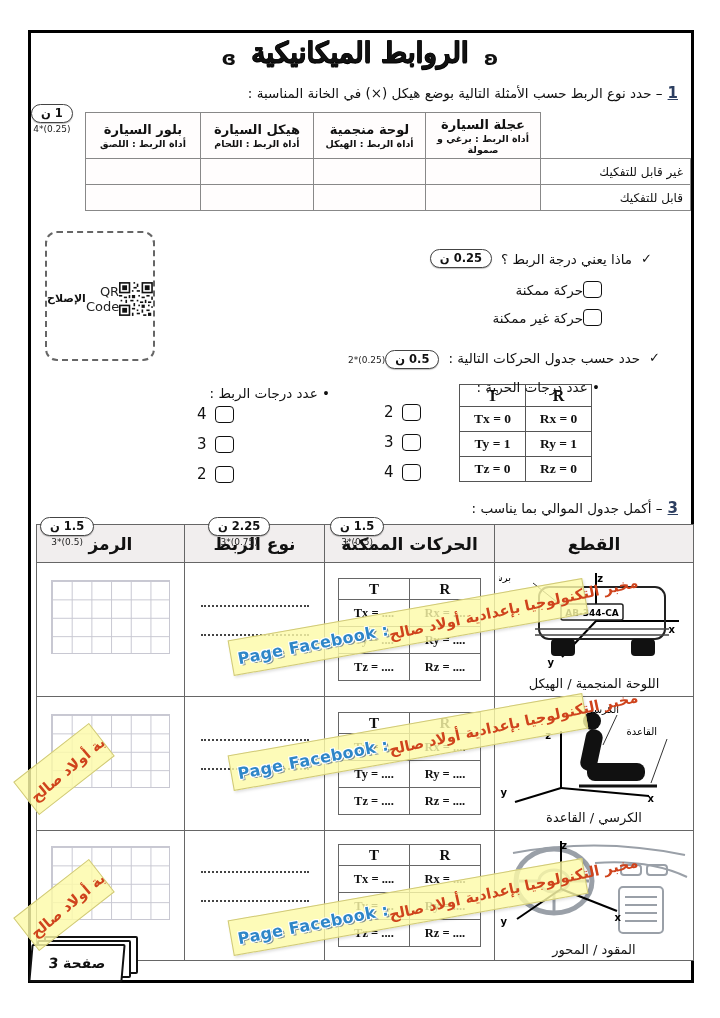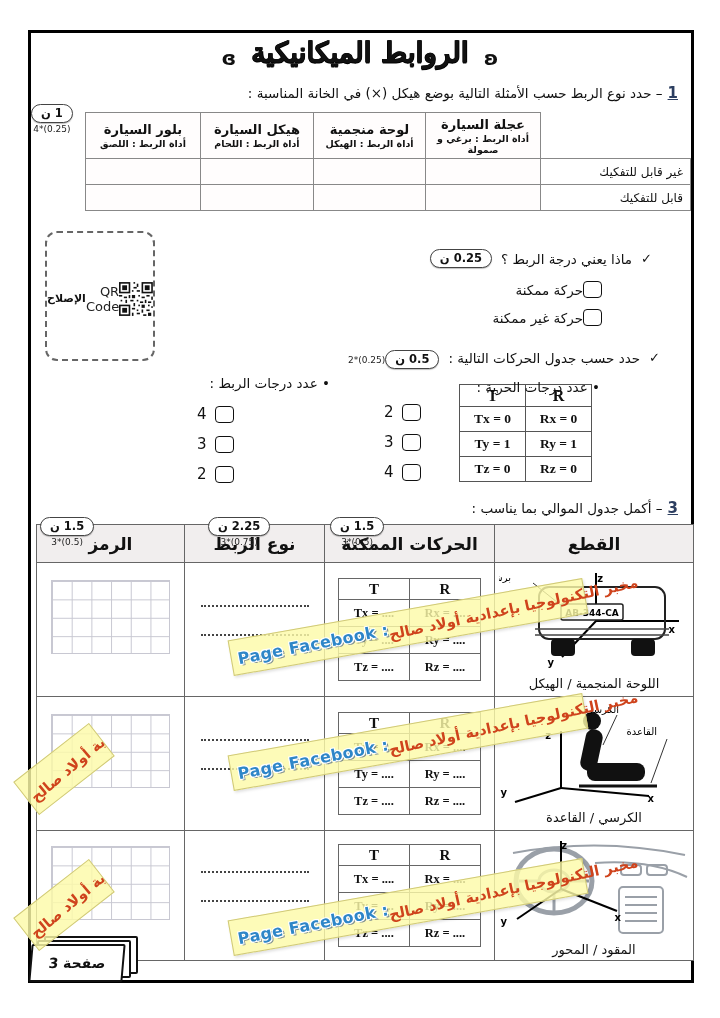--- a/index.html
+++ b/index.html
@@ -272,21 +272,21 @@
   </div>
   <div class="numopt" style="left:384px; top:433px;" dir="ltr">
     <span>3</span>
     <span class="checkbox"></span>
   </div>
   <div class="numopt" style="left:384px; top:463px;" dir="ltr">
     <span>4</span>
     <span class="checkbox"></span>
   </div>
 
-  <div class="bullet-label" style="top:375px; left:140px; width:190px;">
+  <div class="bullet-label" style="top:385px; left:140px; width:190px;">
     <span>•</span>
     <span>عدد درجات الربط :</span>
   </div>
   <div class="numopt" style="left:197px; top:405px;" dir="ltr">
     <span>4</span>
     <span class="checkbox"></span>
   </div>
   <div class="numopt" style="left:197px; top:435px;" dir="ltr">
     <span>3</span>
     <span class="checkbox"></span>

